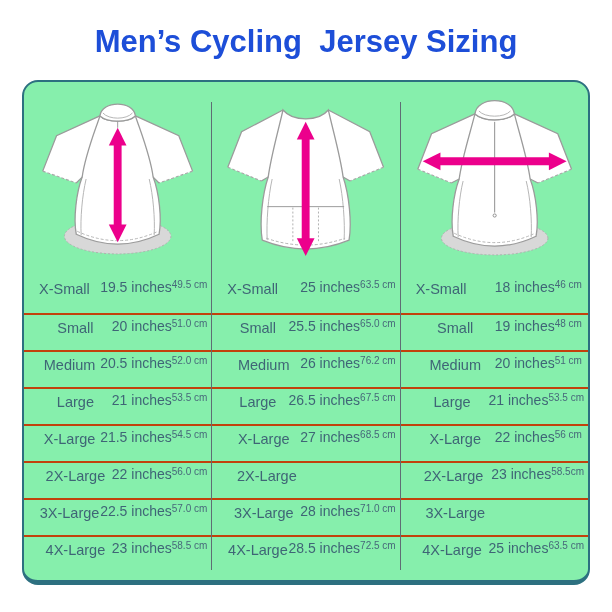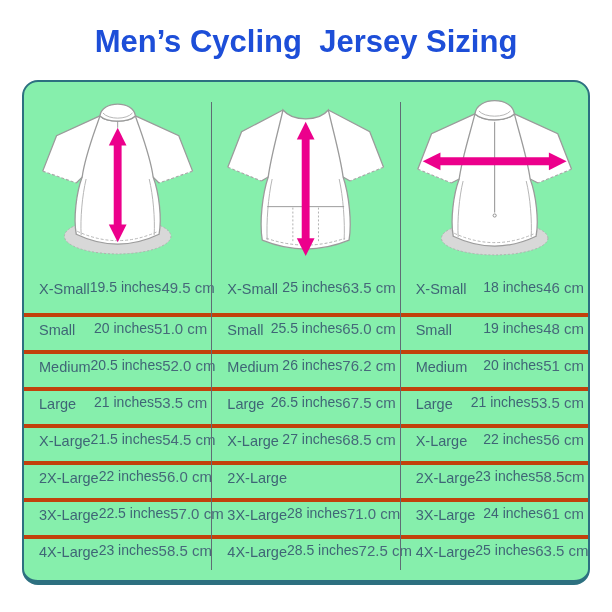--- a/index.html
+++ b/index.html
@@ -20,28 +20,28 @@
   }
   .column{flex:1;min-width:0;padding-top:10px;}
   .divider{width:1px;background:#5f6d74;margin:20px 0 10px 0;flex:0 0 1px;}
   .jersey{height:178px;}
   .jersey svg{display:block;width:100%;height:178px;}
   .size-table{margin-top:6px;}
   .row{
     display:flex;height:37px;box-sizing:border-box;
     padding:3px 4px 0 15px;align-items:flex-start;
   }
-  .row + .row{border-top:4px solid #c2410c;}
+  .row + .row{border-top:2px solid #c2410c;text-align:center;}
   .size{
     width:47%;font-size:14.5px;color:#3f6576;padding-top:2px;
     white-space:nowrap;
   }
   .val{display:flex;flex-direction:row;line-height:1.18;}
   .in{font-size:14px;color:#3f6576;white-space:nowrap;}
-  .cm{font-size:15px;color:#47697a;white-space:nowrap;}
+  .cm{font-size:10px;color:#47697a;white-space:nowrap;}
 </style>
 </head>
 <body>
 
 <div class="title">Men’s Cycling  Jersey Sizing</div>
 
 <div class="panel">
 
   <div class="column">
     <div class="jersey">
@@ -302,24 +302,20 @@
         </div>
         <div class="row">
           <span class="size">2X-Large</span>
           <span class="val">
             <span class="in">23 inches</span>
             <span class="cm">58.5cm</span>
           </span>
         </div>
         <div class="row">
           <span class="size">3X-Large</span>
-          <span class="val">
-            <span class="in">24 inches</span>
-            <span class="cm">61 cm</span>
-          </span>
         </div>
         <div class="row">
           <span class="size">4X-Large</span>
           <span class="val">
             <span class="in">25 inches</span>
             <span class="cm">63.5 cm</span>
           </span>
         </div>
       </div>
   </div>

